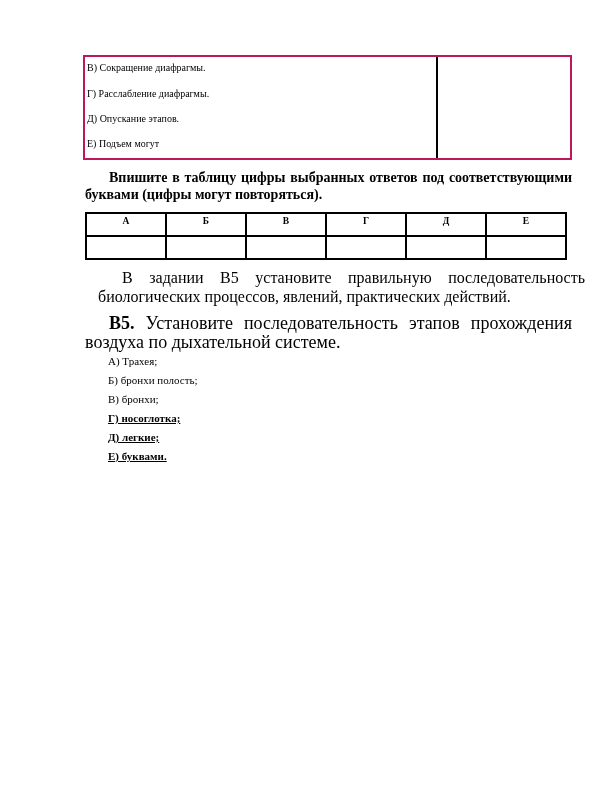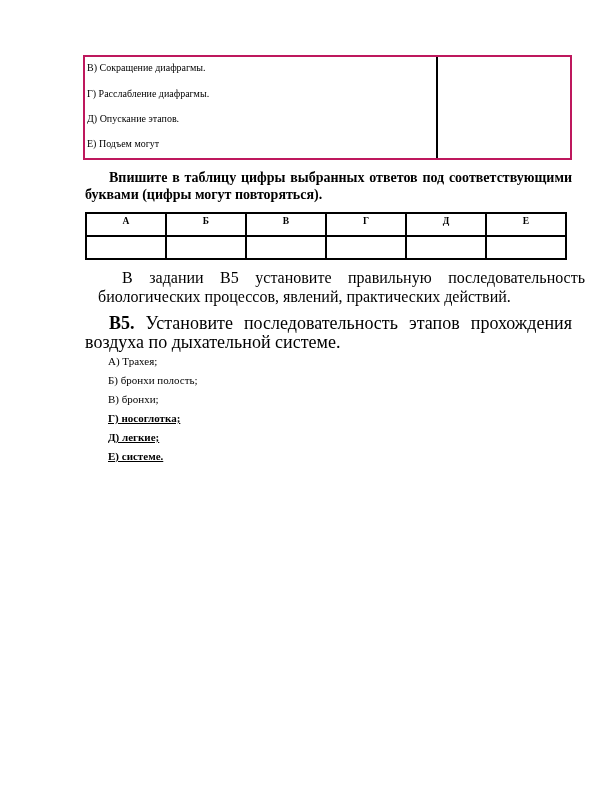--- a/index.html
+++ b/index.html
@@ -69,13 +69,13 @@
 
 <div class="abs task-note" style="top:268px;">В задании В5 установите правильную последовательность биологических процессов, явлений, практических действий.</div>
 
 <div class="abs task-q" style="top:314px;"><b>В5.</b><span> Установите последовательность этапов прохождения воздуха по дыхательной системе.</span></div>
 
 <div class="abs answer" style="top:352px;">А) Трахея;</div>
 <div class="abs answer" style="top:371px;">Б) бронхи полость;</div>
 <div class="abs answer" style="top:390px;">В) бронхи;</div>
 <div class="abs answer bold" style="top:409px;">Г) носоглотка;</div>
 <div class="abs answer bold" style="top:428px;">Д) легкие;</div>
-<div class="abs answer bold" style="top:447px;">Е) системе.</div>
+<div class="abs answer bold" style="top:447px;">Е) буквами.</div>
 
 </body></html>

